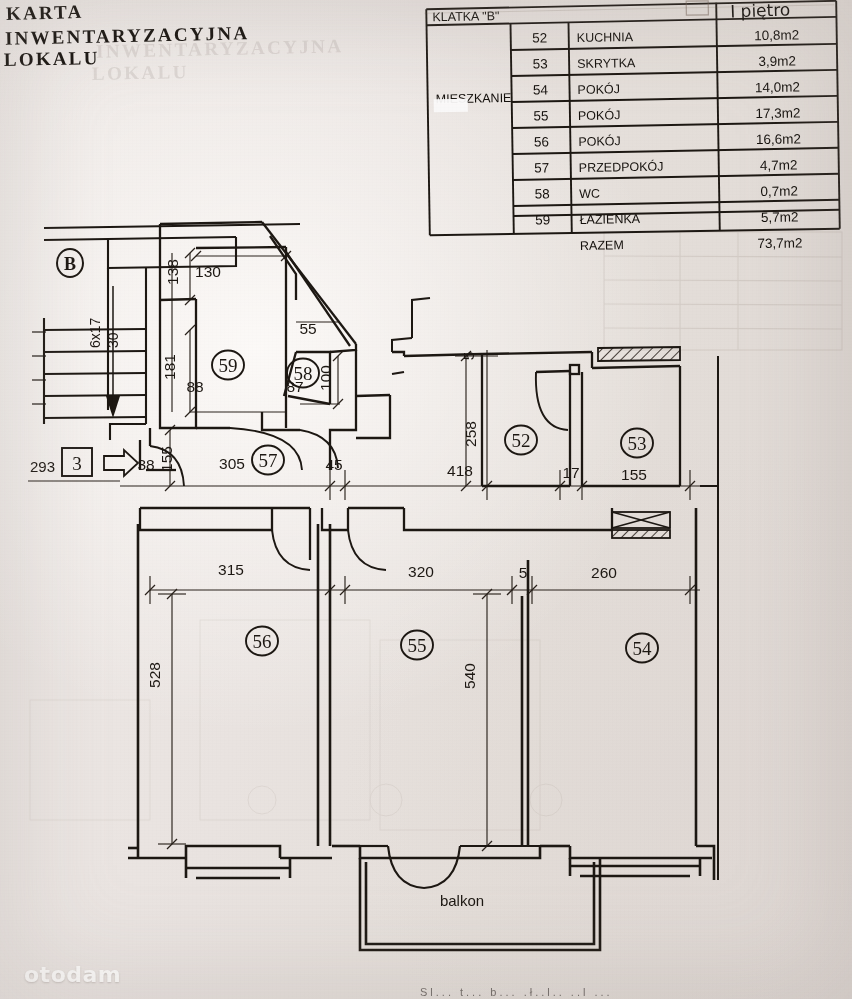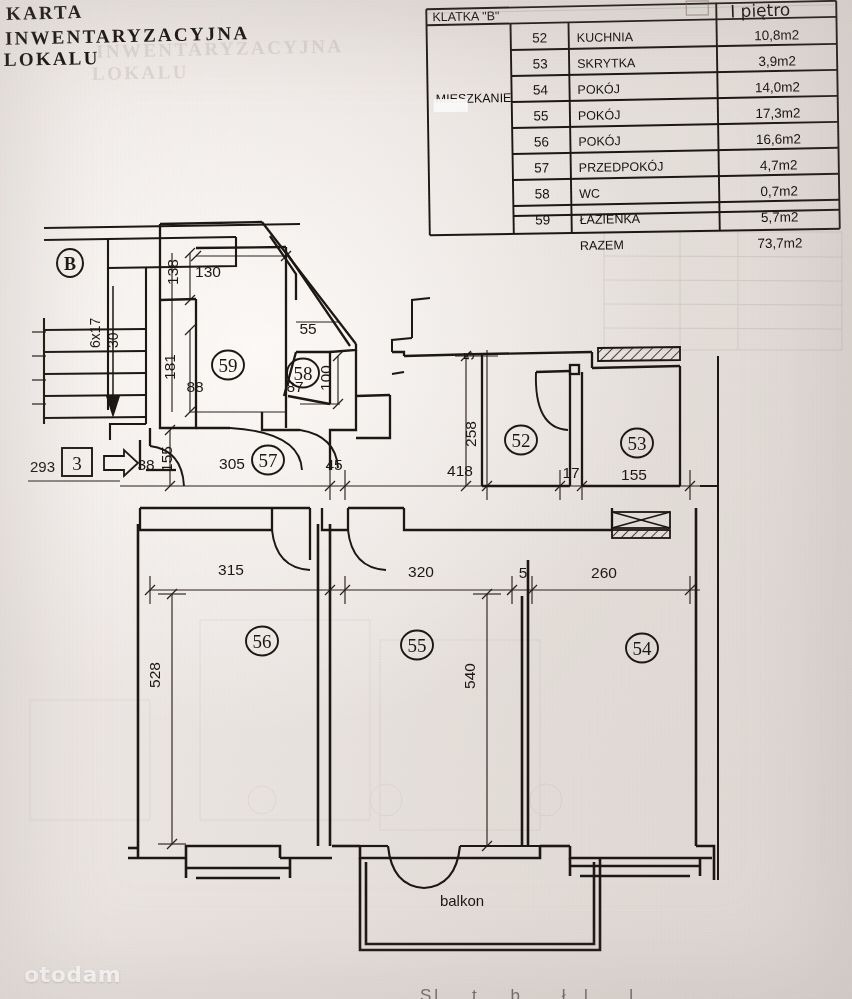--- a/index.html
+++ b/index.html
@@ -47,21 +47,21 @@
   #g2{left:92px;top:62px;font-size:19px;transform:rotate(-1.1deg);}
   #logo{
     position:absolute;left:24px;top:962px;
     font-size:22px;font-weight:bold;color:#fdfcfb;letter-spacing:.5px;
     font-family:"DejaVu Sans", sans-serif;
     text-shadow:0 1px 2px rgba(120,110,104,.30);
   }
   .cutline{
     position:absolute;left:420px;top:986px;width:430px;height:14px;
     overflow:hidden;pointer-events:none;
-    color:rgba(40,34,30,.62);font-size:17px;font-family:"Liberation Sans",sans-serif;
+    color:rgba(40,34,30,.62);font-size:11px;font-family:"Liberation Sans",sans-serif;
     letter-spacing:3px;white-space:nowrap;
   }
 </style>
 </head>
 <body>
 
 <div id="paper"></div>
 
 <svg id="plan-svg" width="852" height="999" viewBox="0 0 852 999">
   <defs>

